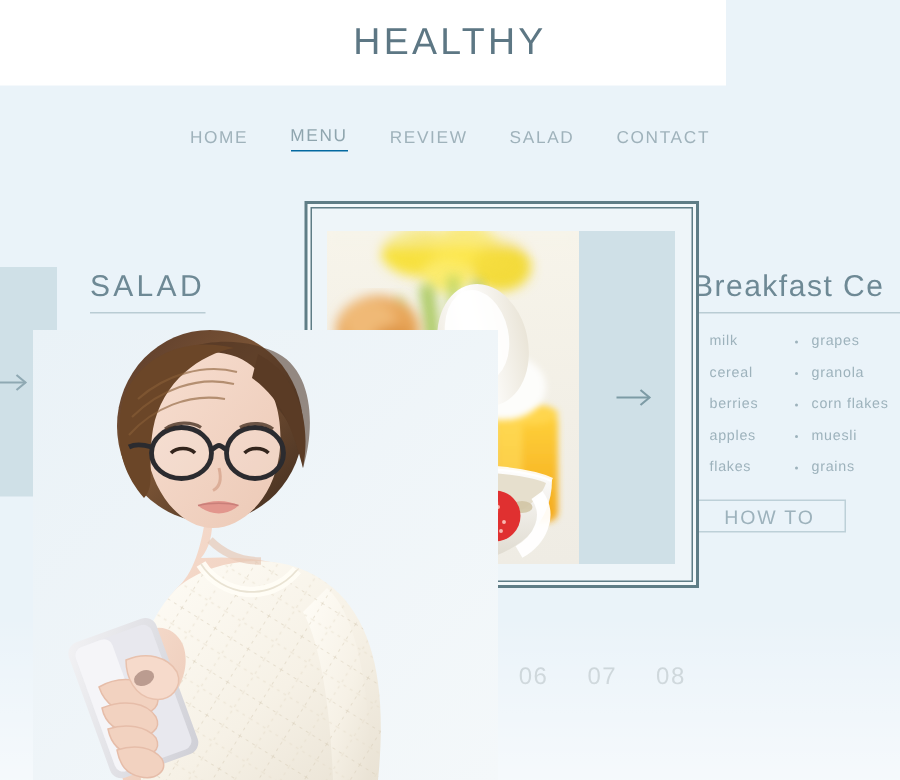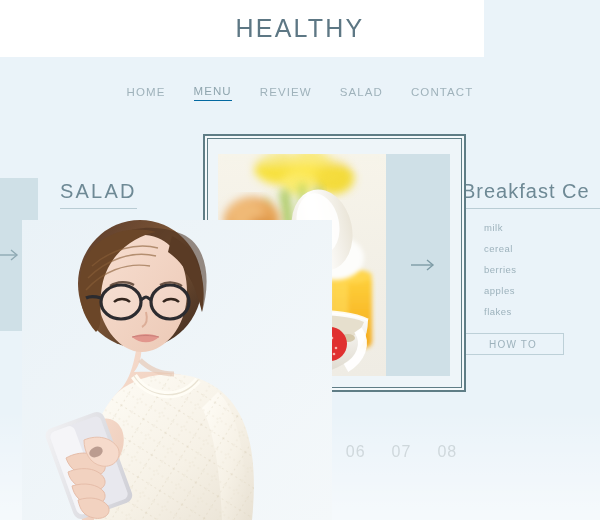--- a/index.html
+++ b/index.html
@@ -53,27 +53,27 @@
     white-space:nowrap;
   }
   .panel-left .panel-title{letter-spacing:2.2px;}
   .panel-right .panel-title{width:170px;border-bottom:1px solid #b9ccd4;display:block;}
   .cols{display:flex;margin-top:13px;}
   .col{display:flex;flex-direction:column;gap:10px;}
   .panel-left .col{width:78px;}
   .panel-right .col{width:68px;}
   .li{
     font-size:9.5px;color:#9db2bc;letter-spacing:.5px;
-    display:flex;align-items:center;gap:20px;white-space:nowrap;
+    display:flex;align-items:center;gap:9px;white-space:nowrap;
   }
   .dot{width:2px;height:2px;background:#9db2bc;border-radius:50%;flex:none;}
   .howto{
     margin-top:16px;width:100px;height:20px;border:1px solid #bdd0d8;
     display:flex;align-items:center;justify-content:center;
-    font-size:10px;letter-spacing:1.2px;color:#9db2bc;cursor:pointer;
+    font-size:13px;letter-spacing:1.2px;color:#9db2bc;cursor:pointer;
     background:transparent;
   }
   .panel-left .howto{opacity:.55;}
 
   
   .frame{
     position:absolute;left:203px;top:134px;width:263px;height:258px;
     border:5px solid #5f7d86;z-index:12;box-sizing:border-box;
     background:#eef5f9;
   }
@@ -190,20 +190,42 @@
             <span class="dot"></span>
             <span>berries</span>
           </div>
         <div class="li">
             <span class="dot"></span>
             <span>apples</span>
           </div>
         <div class="li">
             <span class="dot"></span>
             <span>flakes</span>
+          </div>
+      </div>
+      <div class="col">
+        <div class="li">
+            <span class="dot"></span>
+            <span>grapes</span>
+          </div>
+        <div class="li">
+            <span class="dot"></span>
+            <span>granola</span>
+          </div>
+        <div class="li">
+            <span class="dot"></span>
+            <span>corn flakes</span>
+          </div>
+        <div class="li">
+            <span class="dot"></span>
+            <span>muesli</span>
+          </div>
+        <div class="li">
+            <span class="dot"></span>
+            <span>grains</span>
           </div>
       </div>
     </div>
     <div class="howto">HOW TO</div>
   </div>
 
   <div class="frame">
     <div class="frame-inner"></div>
 
     <div class="photo-rail">

